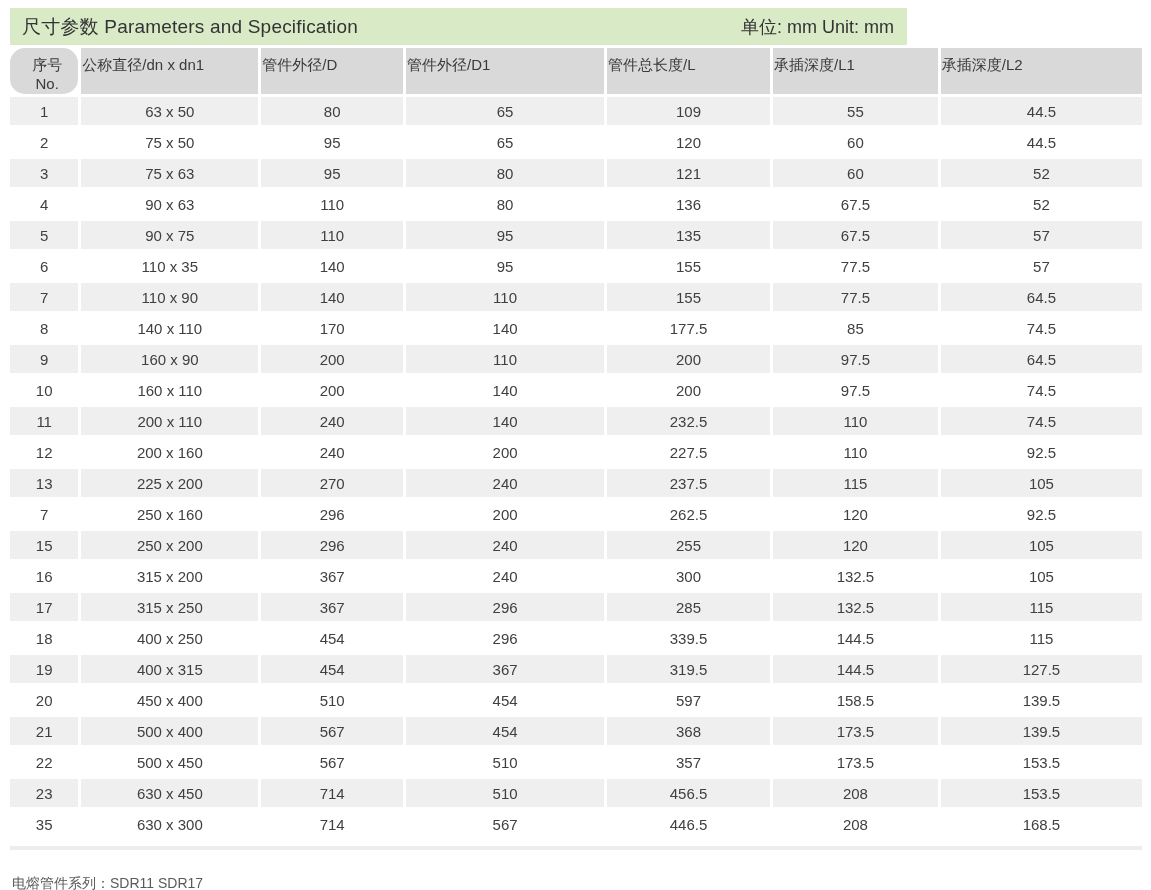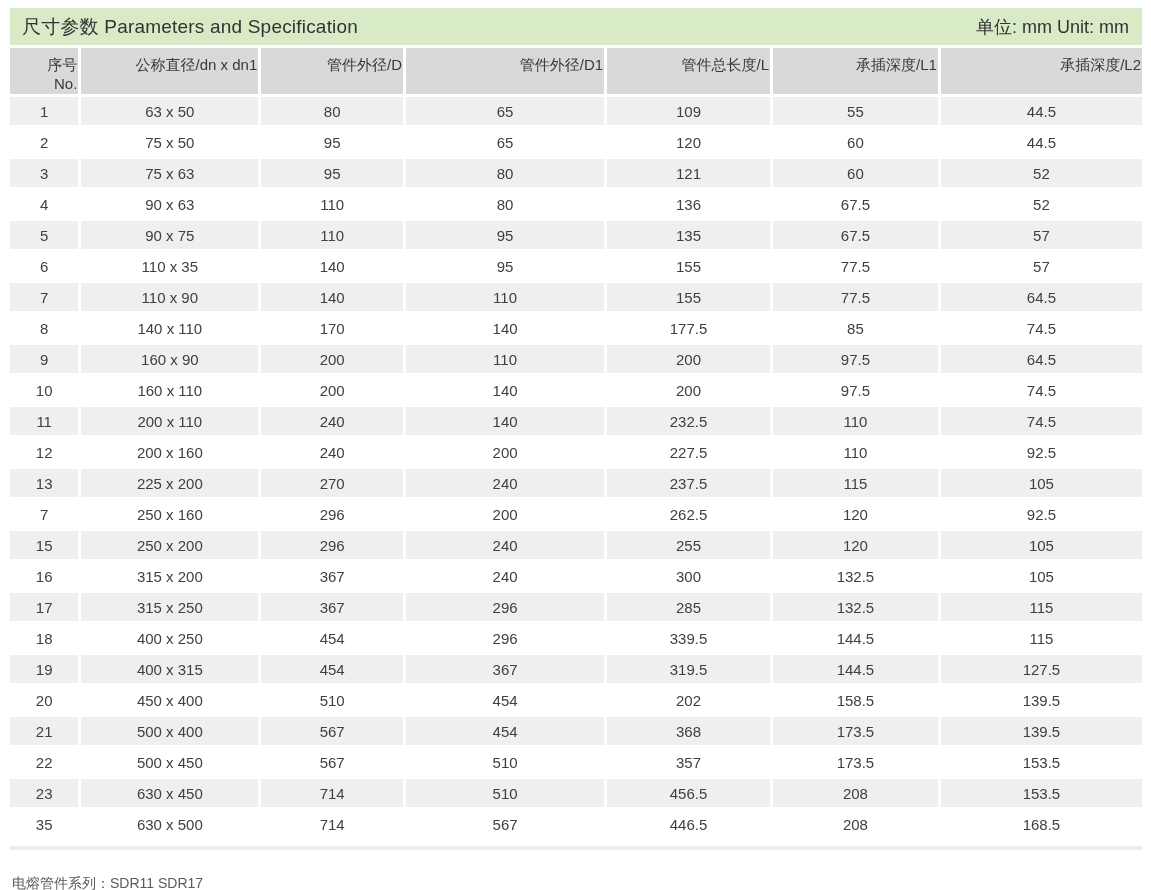--- a/index.html
+++ b/index.html
@@ -1,41 +1,41 @@
 <!DOCTYPE html>
 <html><head>
 <meta charset="utf-8">
 <style>
   html,body { margin:0; padding:0; background:#ffffff; }
   body { font-family:"Liberation Sans","DejaVu Sans",sans-serif; color:#3d3d3d; }
   .page { position:relative; width:1151px; height:890px; box-sizing:border-box; padding:8px 9px 0 10px; background:#ffffff; overflow:hidden; }
 
   .title-bar {
-    width:1132px; height:37px; box-sizing:border-box;
+    width:897px; height:37px; box-sizing:border-box;
     background:#d8eac6;
     display:flex; align-items:center; justify-content:space-between;
     padding:0 13px 0 12px;
   }
   .title-bar .title { font-size:19px; color:#333333; letter-spacing:0.2px; }
   .title-bar .unit  { font-size:18px; color:#333333;margin-left:29px; }
 
   table.spec {
     width:1138px; margin-left:-3px;
     border-collapse:separate; border-spacing:3px;
     table-layout:fixed;
   }
   table.spec th {
     background:#d9d9d9;
     height:45px; box-sizing:border-box;
     font-weight:normal; font-size:15px; color:#3a3a3a;
-    text-align:right; vertical-align:top;
+    text-align:left; vertical-align:top;
     padding-top:7px; line-height:19px;
     white-space:pre-line;
   }
-  table.spec th.first { text-align:right; padding-left:7px; }
+  table.spec th.first { text-align:center; padding-left:7px;border-radius:15px; }
   table.spec td {
     background:#ffffff;
     height:28px; box-sizing:border-box;
     font-size:15px; color:#404040;
     text-align:center; vertical-align:middle;
   }
   table.spec tbody tr:nth-child(odd) td { background:#efefef; }
 
   .separator {
     width:1132px; height:4px; background:#ededed; margin-top:5px;
@@ -247,21 +247,21 @@
           <td>367</td>
           <td>319.5</td>
           <td>144.5</td>
           <td>127.5</td>
         </tr>
         <tr>
           <td>20</td>
           <td>450 x 400</td>
           <td>510</td>
           <td>454</td>
-          <td>202</td>
+          <td>597</td>
           <td>158.5</td>
           <td>139.5</td>
         </tr>
         <tr>
           <td>21</td>
           <td>500 x 400</td>
           <td>567</td>
           <td>454</td>
           <td>368</td>
           <td>173.5</td>
@@ -280,21 +280,21 @@
           <td>23</td>
           <td>630 x 450</td>
           <td>714</td>
           <td>510</td>
           <td>456.5</td>
           <td>208</td>
           <td>153.5</td>
         </tr>
         <tr>
           <td>35</td>
-          <td>630 x 500</td>
+          <td>630 x 300</td>
           <td>714</td>
           <td>567</td>
           <td>446.5</td>
           <td>208</td>
           <td>168.5</td>
         </tr>
       </tbody>
   </table>
 
   <div class="separator"></div>

